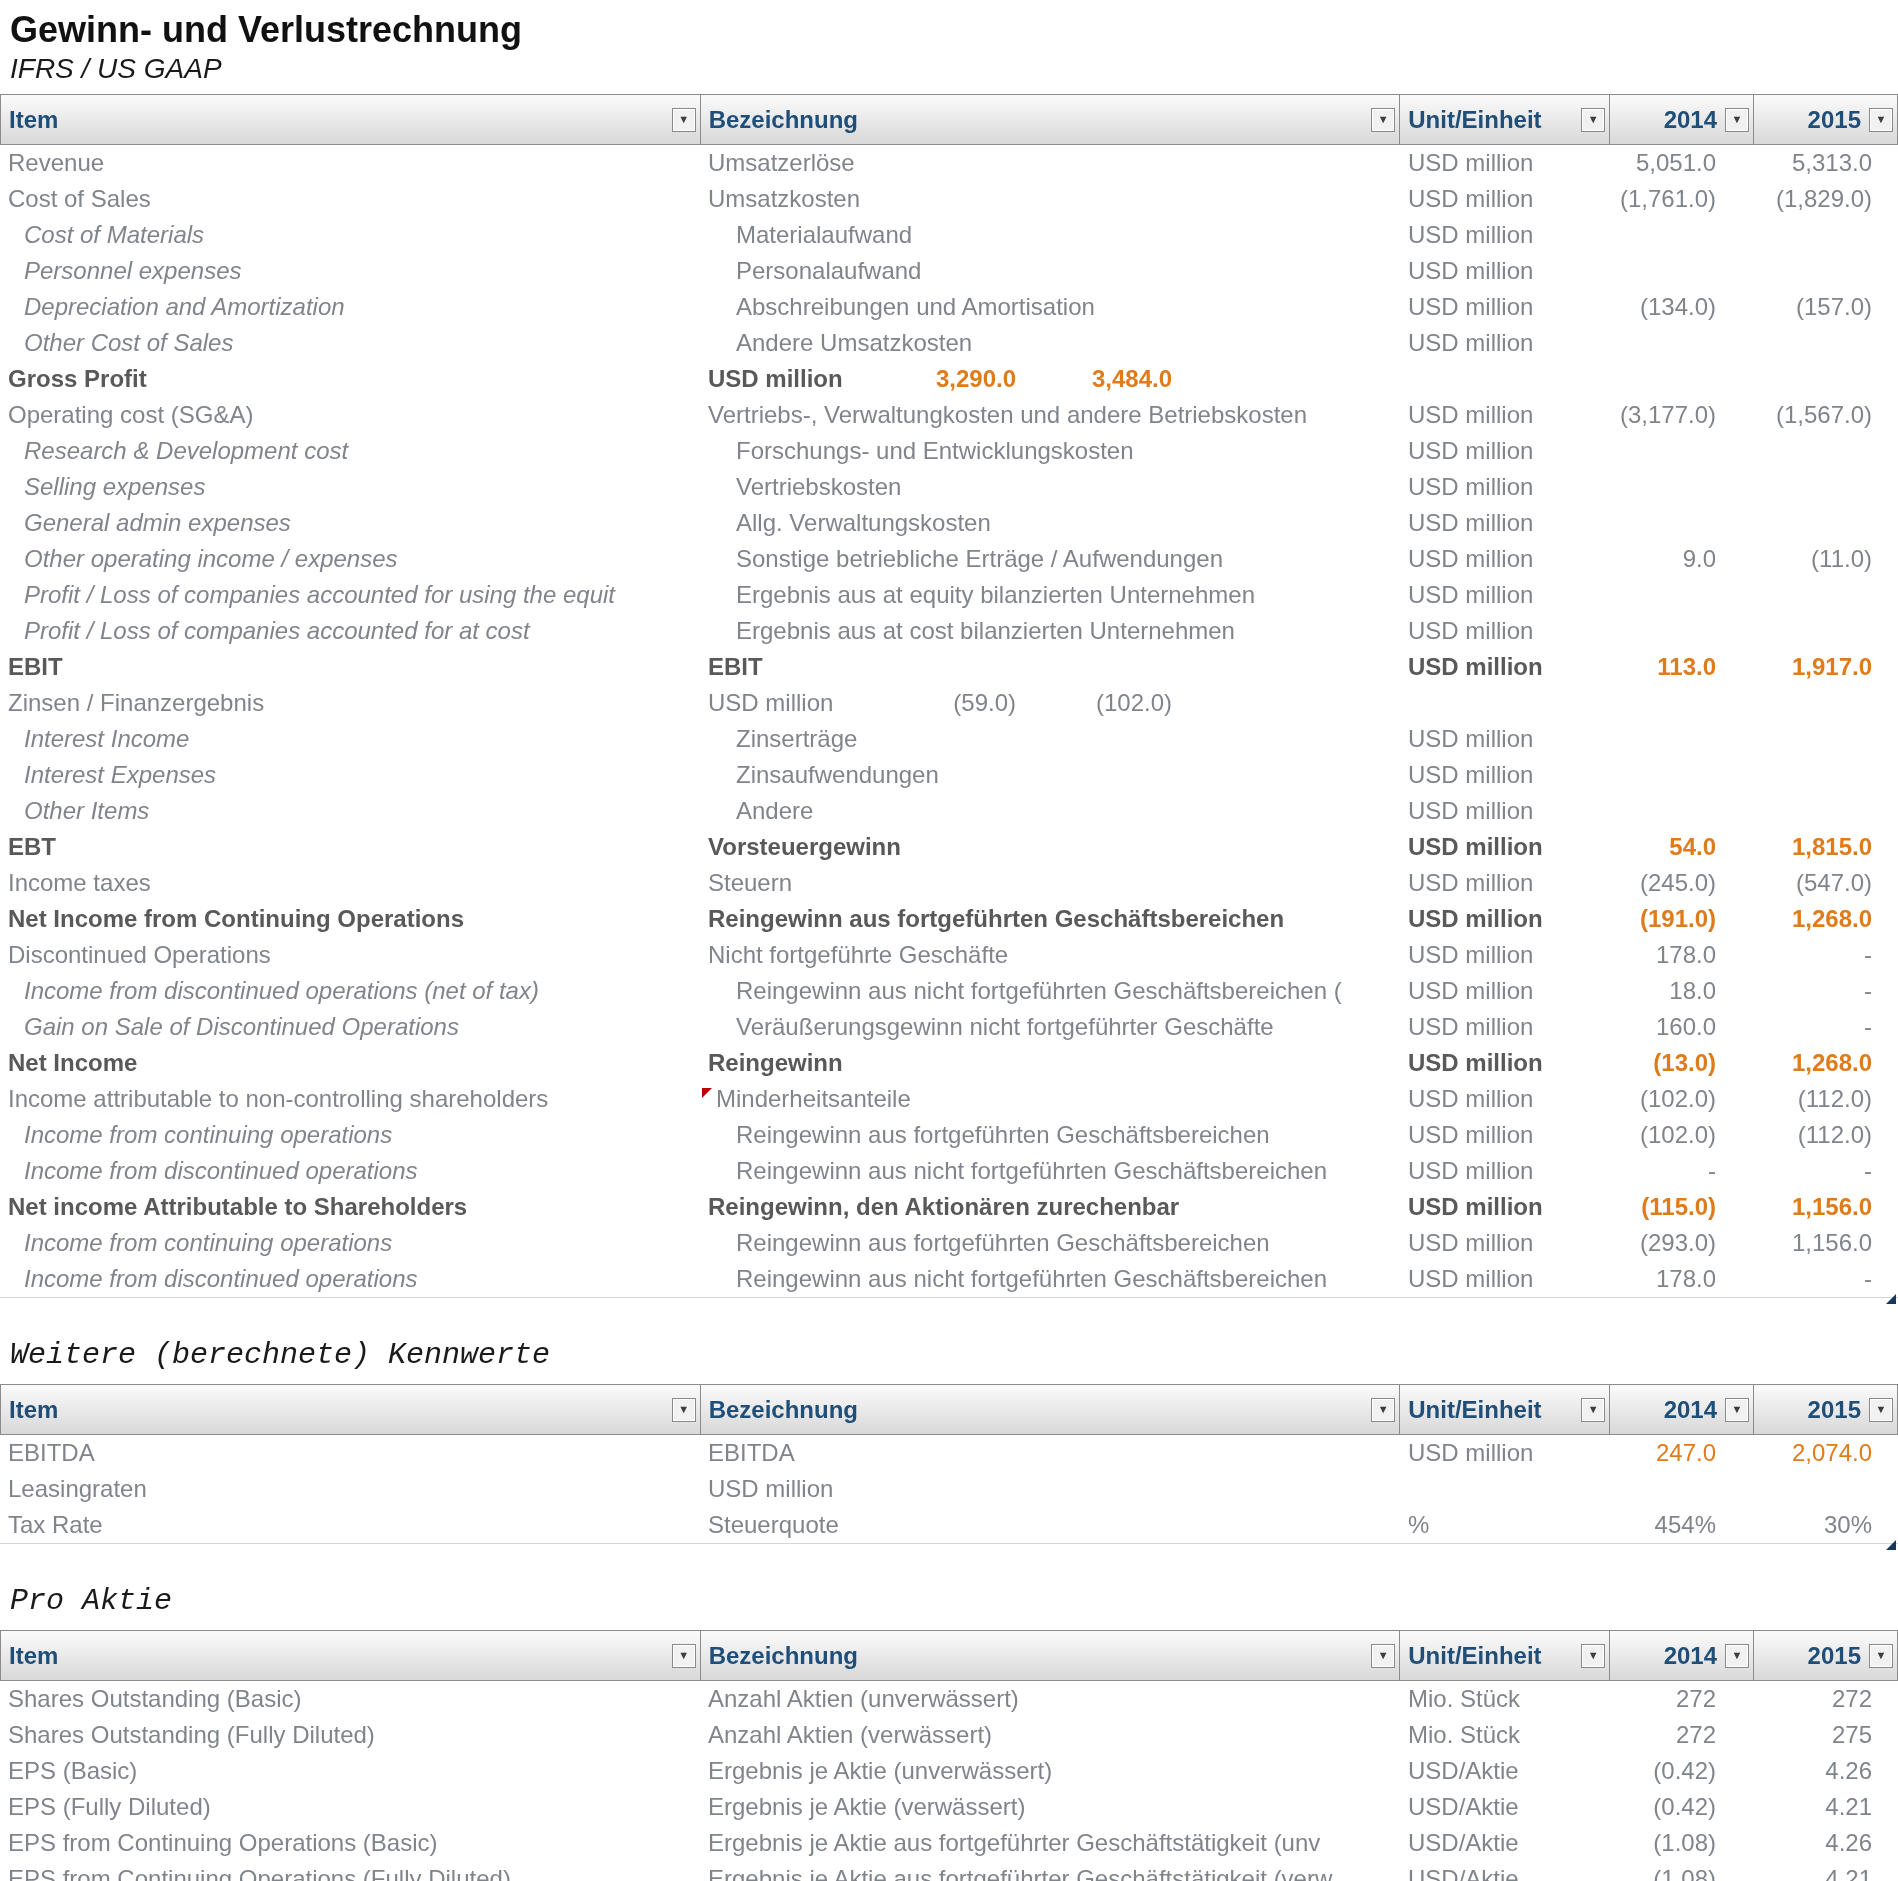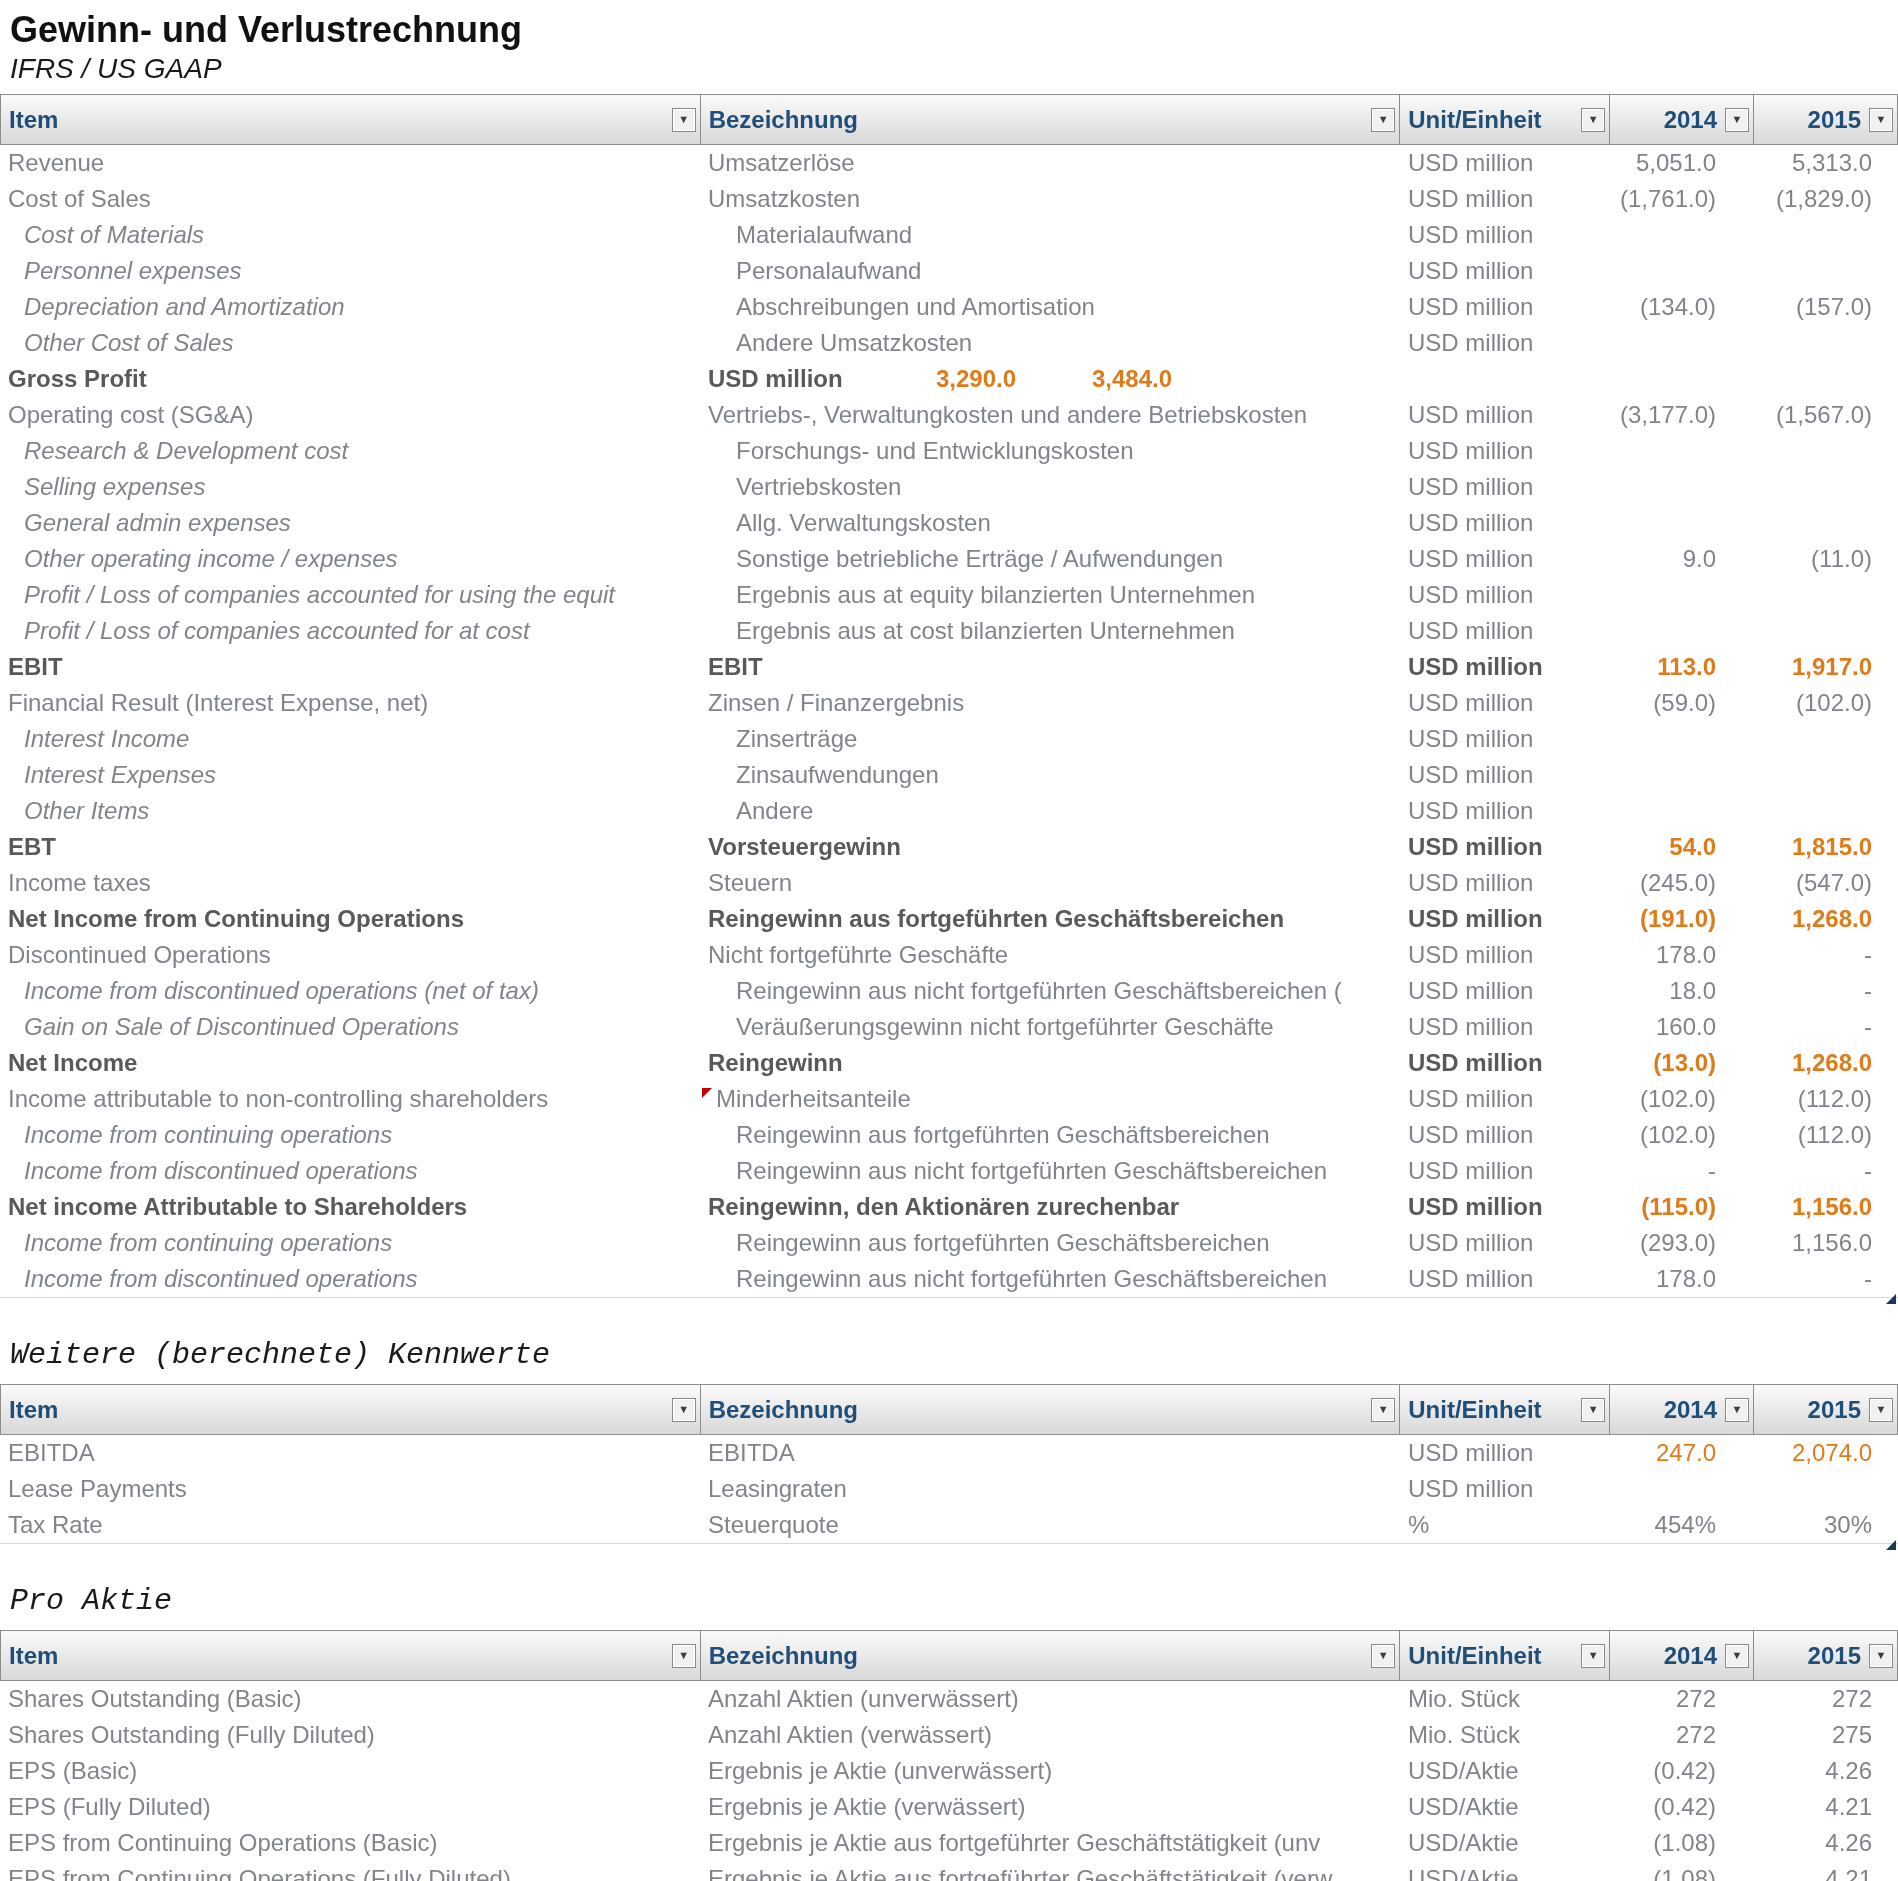--- a/index.html
+++ b/index.html
@@ -243,21 +243,20 @@
           <div class="cell c-2015 num"></div>
         </div>
         <div class="row bold">
           <div class="cell c-item">EBIT</div>
           <div class="cell c-bez">EBIT</div>
           <div class="cell c-unit">USD million</div>
           <div class="cell c-2014 num hl">113.0</div>
           <div class="cell c-2015 num hl">1,917.0</div>
         </div>
         <div class="row">
-          <div class="cell c-item">Financial Result (Interest Expense, net)</div>
           <div class="cell c-bez">Zinsen / Finanzergebnis</div>
           <div class="cell c-unit">USD million</div>
           <div class="cell c-2014 num">(59.0)</div>
           <div class="cell c-2015 num">(102.0)</div>
         </div>
         <div class="row indent">
           <div class="cell c-item">Interest Income</div>
           <div class="cell c-bez">Zinserträge</div>
           <div class="cell c-unit">USD million</div>
           <div class="cell c-2014 num"></div>
@@ -408,21 +407,20 @@
     </div>
     <div class="tbody">
         <div class="row">
           <div class="cell c-item">EBITDA</div>
           <div class="cell c-bez">EBITDA</div>
           <div class="cell c-unit">USD million</div>
           <div class="cell c-2014 num hl">247.0</div>
           <div class="cell c-2015 num hl">2,074.0</div>
         </div>
         <div class="row">
-          <div class="cell c-item">Lease Payments</div>
           <div class="cell c-bez">Leasingraten</div>
           <div class="cell c-unit">USD million</div>
           <div class="cell c-2014 num"></div>
           <div class="cell c-2015 num"></div>
         </div>
         <div class="row">
           <div class="cell c-item">Tax Rate</div>
           <div class="cell c-bez">Steuerquote</div>
           <div class="cell c-unit">%</div>
           <div class="cell c-2014 num">454%</div>

